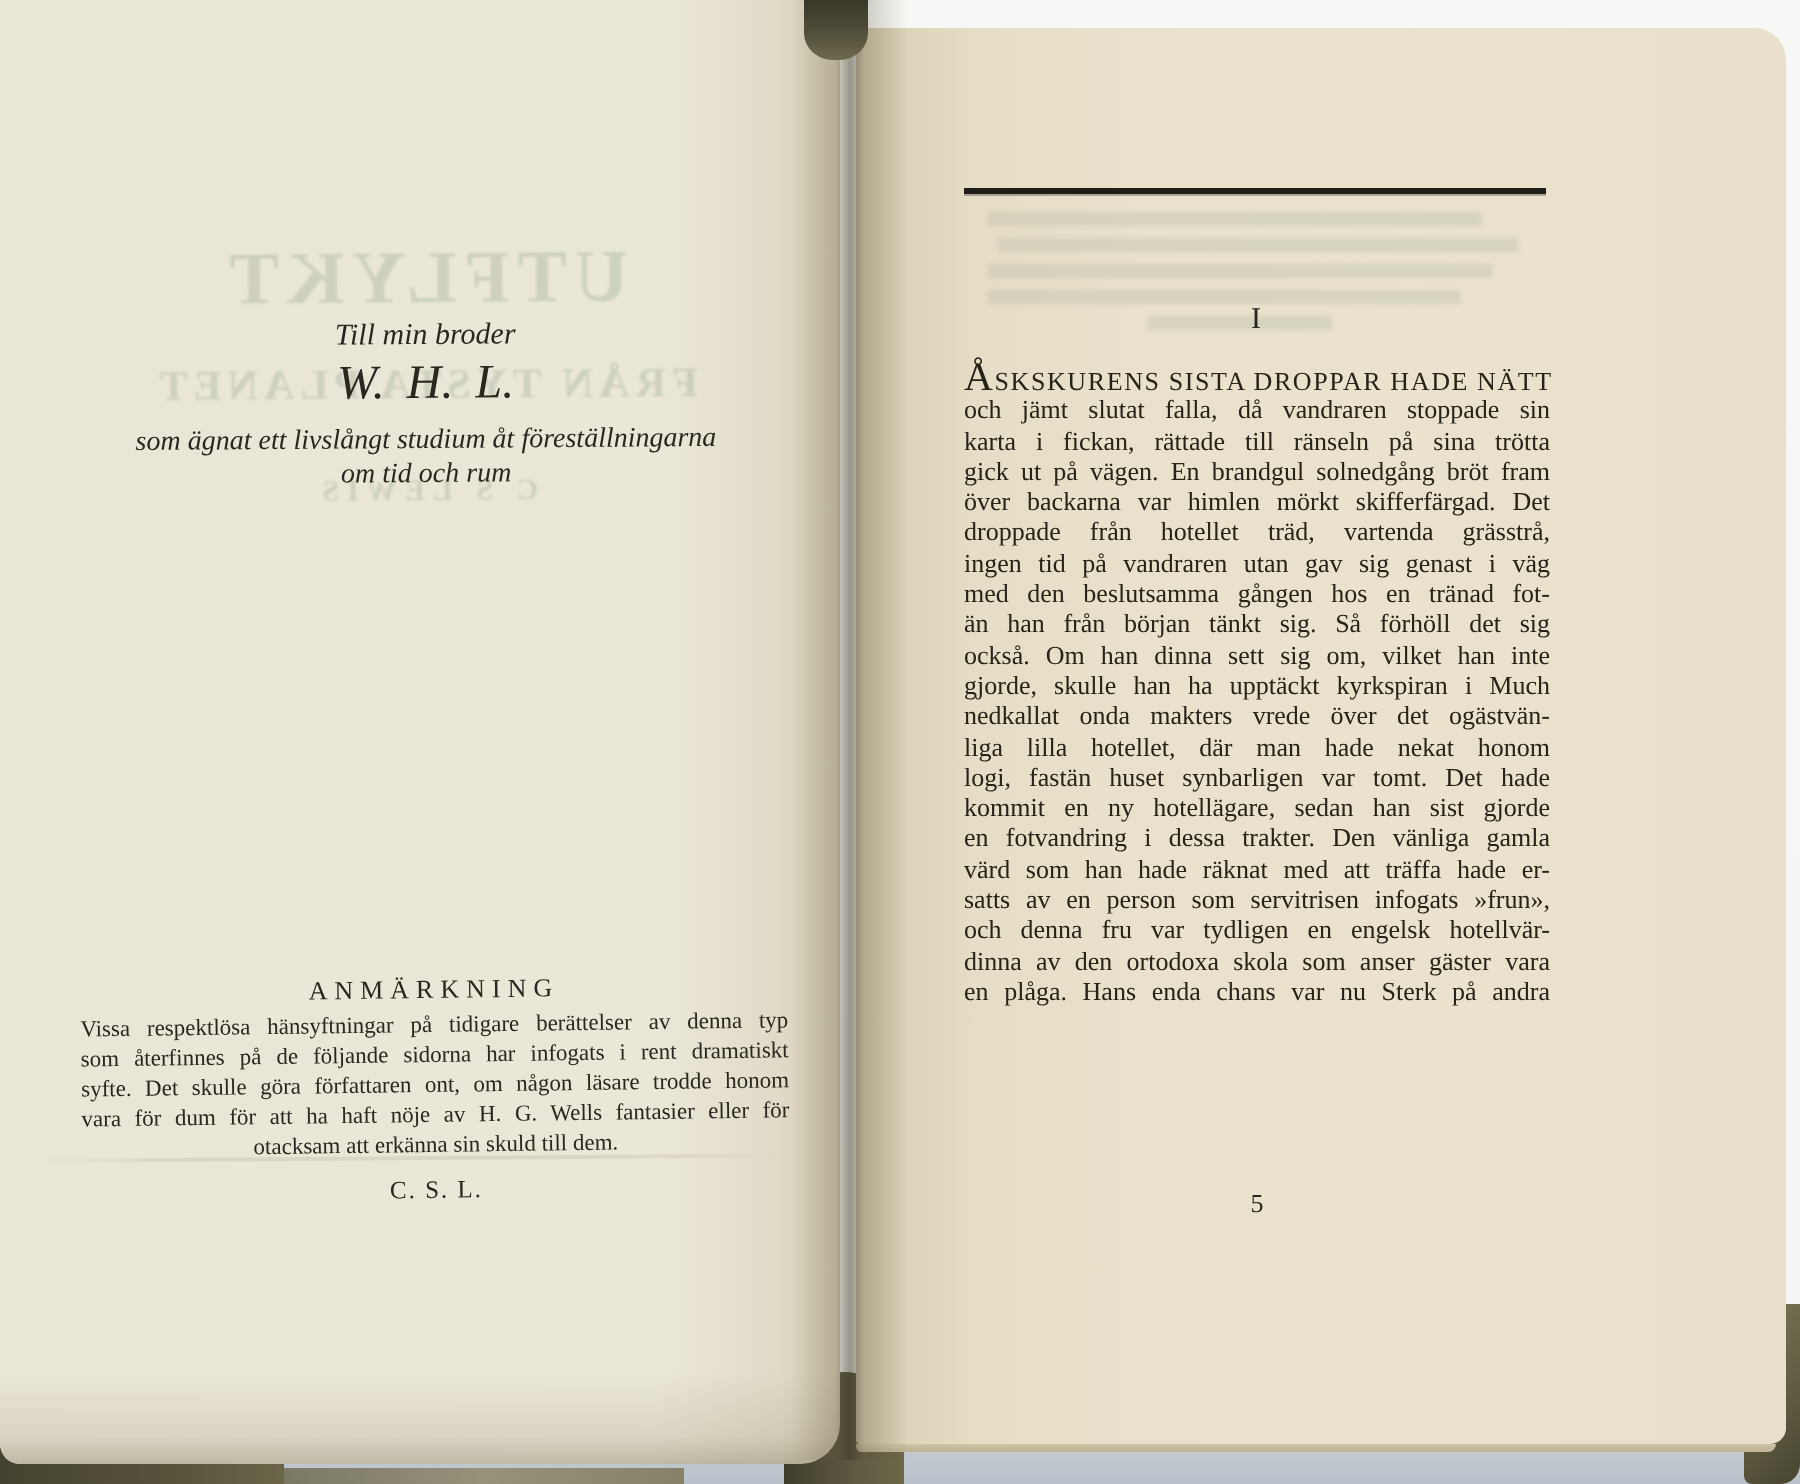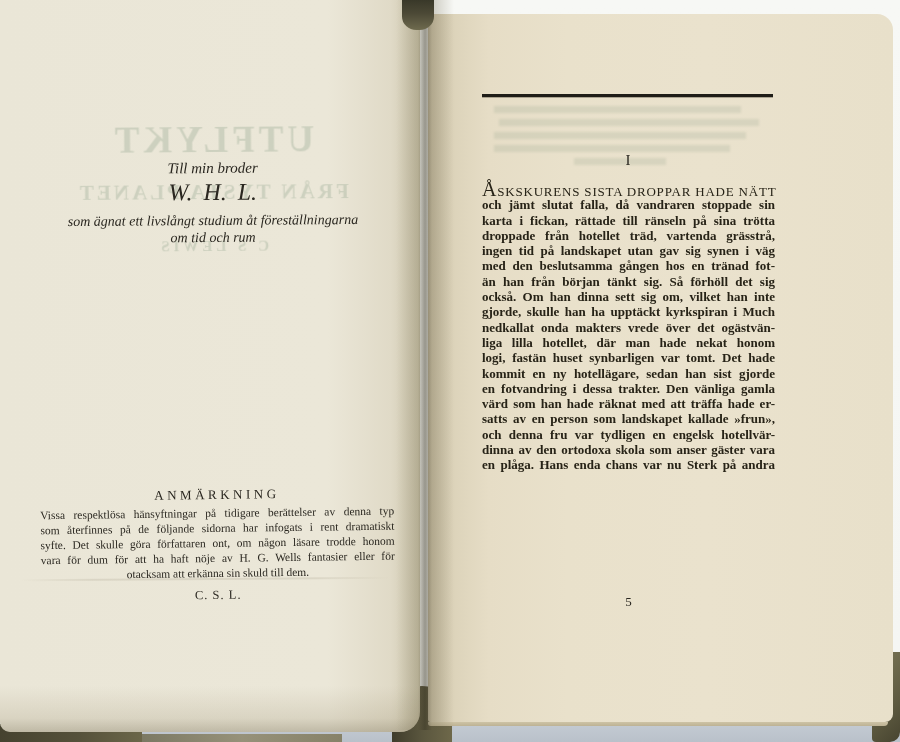--- a/index.html
+++ b/index.html
@@ -73,21 +73,21 @@
   .ghost-bars div:nth-child(2){width:97%;margin-left:2%;}
   .ghost-bars div:nth-child(3){width:94%;}
   .ghost-bars div:nth-child(4){width:88%;}
   .ghost-bars div:nth-child(5){width:34%;margin-left:30%;}
   .chapter-number{position:absolute;left:54px;top:138px;width:293px;text-align:center;
     font-size:15px;color:#2a2720;letter-spacing:1px;}
   .body-col{position:absolute;left:54px;top:168px;width:293px;color:#272317;
     font-size:13px;line-height:15.3px;overflow:visible;}
   .opening-line{text-align:justify;text-align-last:justify;height:15.3px;letter-spacing:.8px;white-space:nowrap;}
   .opening-initial{font-size:20px;line-height:15.3px;}
-  .body-lines > div{text-align:justify;text-align-last:justify;white-space:nowrap;height:15.3px;font-weight:bold;}
+  .body-lines > div{text-align:justify;text-align-last:justify;white-space:nowrap;height:15.3px;}
   .page-number{position:absolute;left:54px;top:580px;width:293px;text-align:center;
     font-size:13px;color:#2a2720;}
 </style>
 </head>
 <body>
 
 <div class="stage">
 
   <div class="floor-strip"></div>
   <div class="cover-corner-right"></div>
@@ -137,33 +137,35 @@
     </div>
     <div class="chapter-number">I</div>
 
     <div class="body-col">
       <div class="opening-line">
         <span class="opening-initial">Å</span><span>SKSKURENS SISTA DROPPAR HADE NÄTT</span>
       </div>
       <div class="body-lines">
           <div>och jämt slutat falla, då vandraren stoppade sin</div>
           <div>karta i fickan, rättade till ränseln på sina trötta</div>
+          <div>gick ut på vägen. En brandgul solnedgång bröt fram</div>
+          <div>över backarna var himlen mörkt skifferfärgad. Det</div>
           <div>droppade från hotellet träd, vartenda grässtrå,</div>
-          <div>ingen tid på landskapet utan gav sig synen i väg</div>
+          <div>ingen tid på vandraren utan gav sig genast i väg</div>
           <div>med den beslutsamma gången hos en tränad fot-</div>
           <div>än han från början tänkt sig. Så förhöll det sig</div>
           <div>också. Om han dinna sett sig om, vilket han inte</div>
           <div>gjorde, skulle han ha upptäckt kyrkspiran i Much</div>
           <div>nedkallat onda makters vrede över det ogästvän-</div>
           <div>liga lilla hotellet, där man hade nekat honom</div>
           <div>logi, fastän huset synbarligen var tomt. Det hade</div>
           <div>kommit en ny hotellägare, sedan han sist gjorde</div>
           <div>en fotvandring i dessa trakter. Den vänliga gamla</div>
           <div>värd som han hade räknat med att träffa hade er-</div>
-          <div>satts av en person som landskapet kallade »frun»,</div>
+          <div>satts av en person som servitrisen infogats »frun»,</div>
           <div>och denna fru var tydligen en engelsk hotellvär-</div>
           <div>dinna av den ortodoxa skola som anser gäster vara</div>
           <div>en plåga. Hans enda chans var nu Sterk på andra</div>
         </div>
     </div>
 
     <div class="page-number">5</div>
   </div>
 
 </div>

